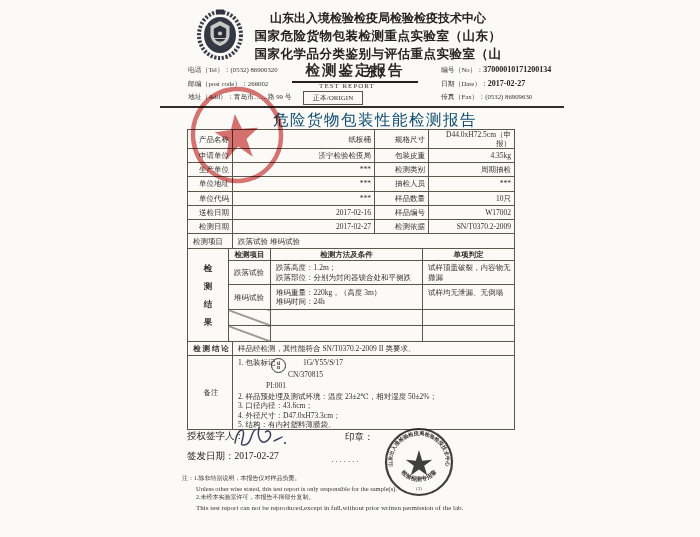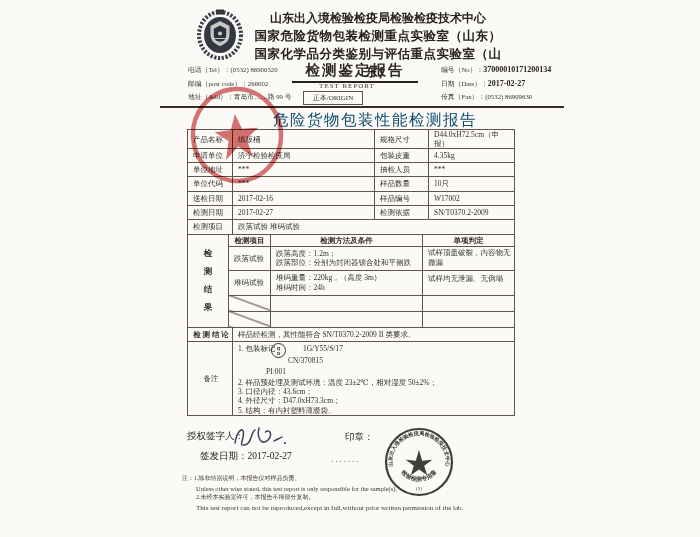--- a/index.html
+++ b/index.html
@@ -22,21 +22,21 @@
   .rule{left:160px;top:106px;width:404px;height:2px;background:#332e28;}
   .doc-title{left:225px;top:110px;width:300px;text-align:center;font-size:15.5px;
              font-weight:normal;letter-spacing:1.5px;color:#0c4a6e;}
 
   
   .tables{left:187px;top:129px;width:327px;}
   table.t{border-collapse:collapse;table-layout:fixed;width:327px;margin-top:-1px;}
   table.t:first-child{margin-top:0;}
   .t td{border:1px solid #5d564d;font-size:7.5px;line-height:9px;padding:0 3px 0 5px;
         vertical-align:middle;overflow:hidden;color:#33302a;}
-  .t-info td{height:13.2px;}
+  .t-info td{height:13.2px;text-align:right;}
   .t-items td{height:14px;}
   .res-hdr td{text-align:center;font-weight:bold;height:11px;padding:0 1px;}
   .res-r1 td{height:23px;}
   .res-r2 td{height:21px;}
   .res-empty td{height:15px;}
   .vstack{display:flex;flex-direction:column;align-items:center;justify-content:center;
           gap:9px;font-weight:bold;font-size:8.5px;height:90px;}
   .mline{line-height:9.5px;}
   .diag{background:linear-gradient(to top right,transparent 47%,#5d564d 49%,#5d564d 51%,transparent 53%);}
   .concl-lab{text-align:center;font-weight:bold;height:13px;padding:0 1px;}
@@ -49,21 +49,21 @@
   .rml.m3{margin-left:28px;margin-top:2px;}
   .rml.m4{margin-top:2px;}
   .un-mark{position:absolute;left:38px;top:1.5px;width:13px;height:13px;border:1.2px solid #3a352f;
            border-radius:50%;display:flex;flex-direction:column;align-items:center;justify-content:center;
            font-size:5.5px;line-height:4.6px;font-weight:bold;}
 
   
   .signoff-lab{font-size:9.5px;color:#26221e;}
   .auth{left:187px;top:430px;}
   .stamp-lab{left:345px;top:431px;}
-  .issue{left:200px;top:450px;}
+  .issue{left:187px;top:450px;}
   .dots{left:331px;top:457px;font-size:8px;letter-spacing:1.5px;color:#26221e;}
   .sig-svg{left:229px;top:421px;}
   .seal-svg{left:381px;top:424px;}
   .stamp-svg{left:189px;top:86px;mix-blend-mode:multiply;opacity:.88;transform:rotate(-6deg);}
   .emblem-svg{left:196px;top:8px;}
 
   
   .fnotes{left:182px;top:474px;color:#3a352f;}
   .fn1{font-size:6px;line-height:9.5px;}
   .fn2{font-size:6.5px;line-height:9.5px;margin-left:14px;}
@@ -130,20 +130,26 @@
         <td>产品名称</td>
         <td>纸板桶</td>
         <td>规格尺寸</td>
         <td>D44.0xH72.5cm（申报）</td>
       </tr>
       <tr>
         <td>申请单位</td>
         <td>济宁检验检疫局</td>
         <td>包装皮重</td>
         <td>4.35kg</td>
+      </tr>
+      <tr>
+        <td>生产单位</td>
+        <td>***</td>
+        <td>检测类别</td>
+        <td>周期抽检</td>
       </tr>
       <tr>
         <td>单位地址</td>
         <td>***</td>
         <td>抽检人员</td>
         <td>***</td>
       </tr>
       <tr>
         <td>单位代码</td>
         <td>***</td>

